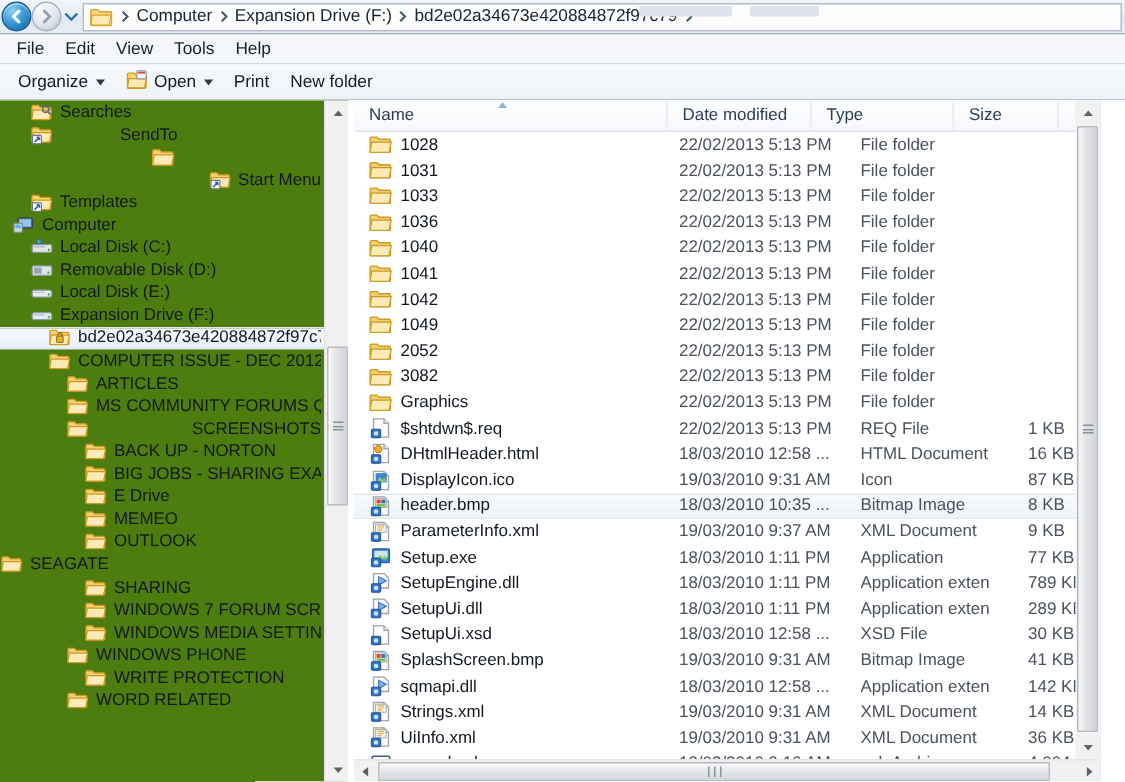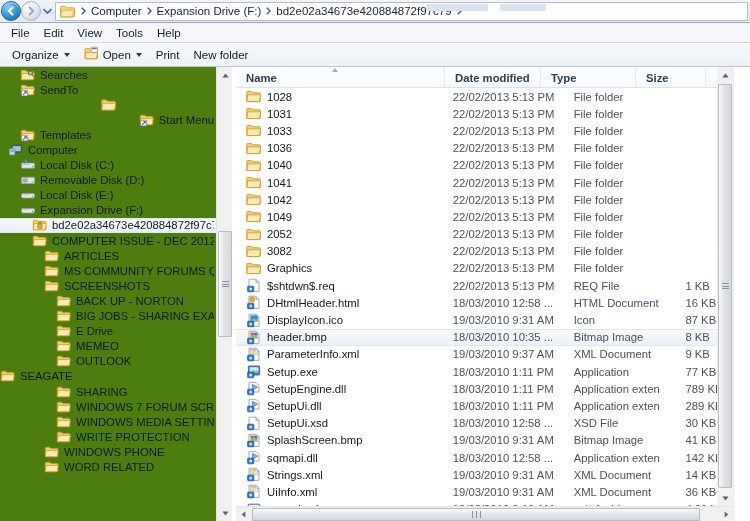--- a/index.html
+++ b/index.html
@@ -141,21 +141,21 @@
   .splitter { width: 4px; height: 454px; background: #fff; }
 
   
   .filepane {
     position: relative; flex: 1; height: 454px; background: #fff; overflow: hidden;
   }
   .colhead {
     position: absolute; left: 0; top: 0; height: 21px; width: 514px;
     background: linear-gradient(to bottom, #fefeff 0%, #f6f8fb 100%);
     border-bottom: 1px solid #dde3ea;
-    display: flex; align-items: flex-start; font-weight: bold;
+    display: flex; align-items: center;
   }
   .col {
     height: 21px; display: flex; align-items: center;
     font-size: 11.3px; color: #2a3f54;
     border-right: 1px solid #e6eaf0;
     padding-left: 10px; cursor: default; white-space: nowrap;
   }
   .col-name { width: 209px; }
   .col-date { width: 96px; }
   .col-type { width: 95px; }
@@ -312,21 +312,21 @@
       <div class="navlist" id="nav-list">
           <div class="navrow" style="padding-left: 20px;">
             <svg class="nico" viewBox="0 0 16 15">
               <path d="M0.8 3.2 A0.8 0.8 0 0 1 1.6 2.4 H5.4 L6.7 3.8 H13.5 A0.8 0.8 0 0 1 14.3 4.6 V11.8 A0.8 0.8 0 0 1 13.5 12.6 H1.6 A0.8 0.8 0 0 1 0.8 11.8 Z" fill="#f7ce73" stroke="#cc9a22" stroke-width="0.9"></path>
               <path d="M1.8 5.8 H14.8 L13.4 12.5 H0.8 Z" fill="#fdeab6" stroke="#cc9a22" stroke-width="0.8"></path>
               <circle cx="10.6" cy="5.2" r="2.2" fill="none" stroke="#5f6a77" stroke-width="1.1"></circle>
               <path d="M12.2 6.9 L14 8.8" stroke="#5f6a77" stroke-width="1.3"></path>
             </svg>
             <span class="nlabel">Searches</span>
           </div>
-          <div class="navrow" style="padding-left: 20px;">
+          <div class="navrow" style="padding-left: 20px; gap: 40px;">
             <svg class="nico" viewBox="0 0 16 15">
               <path d="M0.8 3.2 A0.8 0.8 0 0 1 1.6 2.4 H5.4 L6.7 3.8 H13.5 A0.8 0.8 0 0 1 14.3 4.6 V11.8 A0.8 0.8 0 0 1 13.5 12.6 H1.6 A0.8 0.8 0 0 1 0.8 11.8 Z" fill="#f7ce73" stroke="#cc9a22" stroke-width="0.9"></path>
               <path d="M1.8 5.8 H14.8 L13.4 12.5 H0.8 Z" fill="#fdeab6" stroke="#cc9a22" stroke-width="0.8"></path>
               <rect x="1.2" y="7.8" width="6.4" height="6" rx="0.7" fill="#ffffff" stroke="#6d7683" stroke-width="0.8"></rect>
               <path d="M2.6 12.6 L6.2 9.2 M6.2 9.2 H4.1 M6.2 9.2 V11.3" stroke="#2f66b5" stroke-width="1.1" fill="none"></path>
             </svg>
             <span class="nlabel">SendTo</span>
           </div>
           <div class="navrow" style="padding-left: 8px; flex-direction: column;">
             <svg class="nico" viewBox="0 0 16 15">
@@ -418,103 +418,103 @@
             </svg>
             <span class="nlabel">ARTICLES</span>
           </div>
           <div class="navrow" style="padding-left: 44px;">
             <svg class="nico" viewBox="0 0 16 15">
               <path d="M0.8 3.2 A0.8 0.8 0 0 1 1.6 2.4 H5.4 L6.7 3.8 H13.5 A0.8 0.8 0 0 1 14.3 4.6 V11.8 A0.8 0.8 0 0 1 13.5 12.6 H1.6 A0.8 0.8 0 0 1 0.8 11.8 Z" fill="#f7ce73" stroke="#cc9a22" stroke-width="0.9"></path>
               <path d="M1.8 5.8 H14.8 L13.4 12.5 H0.8 Z" fill="#fdeab6" stroke="#cc9a22" stroke-width="0.8"></path>
             </svg>
             <span class="nlabel">MS COMMUNITY FORUMS QUESTIONS</span>
           </div>
+          <div class="navrow" style="padding-left: 44px; justify-content: space-between;">
+            <svg class="nico" viewBox="0 0 16 15">
+              <path d="M0.8 3.2 A0.8 0.8 0 0 1 1.6 2.4 H5.4 L6.7 3.8 H13.5 A0.8 0.8 0 0 1 14.3 4.6 V11.8 A0.8 0.8 0 0 1 13.5 12.6 H1.6 A0.8 0.8 0 0 1 0.8 11.8 Z" fill="#f7ce73" stroke="#cc9a22" stroke-width="0.9"></path>
+              <path d="M1.8 5.8 H14.8 L13.4 12.5 H0.8 Z" fill="#fdeab6" stroke="#cc9a22" stroke-width="0.8"></path>
+            </svg>
+            <span class="nlabel">SCREENSHOTS</span>
+          </div>
+          <div class="navrow" style="padding-left: 56px;">
+            <svg class="nico" viewBox="0 0 16 15">
+              <path d="M0.8 3.2 A0.8 0.8 0 0 1 1.6 2.4 H5.4 L6.7 3.8 H13.5 A0.8 0.8 0 0 1 14.3 4.6 V11.8 A0.8 0.8 0 0 1 13.5 12.6 H1.6 A0.8 0.8 0 0 1 0.8 11.8 Z" fill="#f7ce73" stroke="#cc9a22" stroke-width="0.9"></path>
+              <path d="M1.8 5.8 H14.8 L13.4 12.5 H0.8 Z" fill="#fdeab6" stroke="#cc9a22" stroke-width="0.8"></path>
+            </svg>
+            <span class="nlabel">BACK UP - NORTON</span>
+          </div>
+          <div class="navrow" style="padding-left: 56px;">
+            <svg class="nico" viewBox="0 0 16 15">
+              <path d="M0.8 3.2 A0.8 0.8 0 0 1 1.6 2.4 H5.4 L6.7 3.8 H13.5 A0.8 0.8 0 0 1 14.3 4.6 V11.8 A0.8 0.8 0 0 1 13.5 12.6 H1.6 A0.8 0.8 0 0 1 0.8 11.8 Z" fill="#f7ce73" stroke="#cc9a22" stroke-width="0.9"></path>
+              <path d="M1.8 5.8 H14.8 L13.4 12.5 H0.8 Z" fill="#fdeab6" stroke="#cc9a22" stroke-width="0.8"></path>
+            </svg>
+            <span class="nlabel">BIG JOBS - SHARING EXAMPLE - SKYDRIVE</span>
+          </div>
+          <div class="navrow" style="padding-left: 56px;">
+            <svg class="nico" viewBox="0 0 16 15">
+              <path d="M0.8 3.2 A0.8 0.8 0 0 1 1.6 2.4 H5.4 L6.7 3.8 H13.5 A0.8 0.8 0 0 1 14.3 4.6 V11.8 A0.8 0.8 0 0 1 13.5 12.6 H1.6 A0.8 0.8 0 0 1 0.8 11.8 Z" fill="#f7ce73" stroke="#cc9a22" stroke-width="0.9"></path>
+              <path d="M1.8 5.8 H14.8 L13.4 12.5 H0.8 Z" fill="#fdeab6" stroke="#cc9a22" stroke-width="0.8"></path>
+            </svg>
+            <span class="nlabel">E Drive</span>
+          </div>
+          <div class="navrow" style="padding-left: 56px;">
+            <svg class="nico" viewBox="0 0 16 15">
+              <path d="M0.8 3.2 A0.8 0.8 0 0 1 1.6 2.4 H5.4 L6.7 3.8 H13.5 A0.8 0.8 0 0 1 14.3 4.6 V11.8 A0.8 0.8 0 0 1 13.5 12.6 H1.6 A0.8 0.8 0 0 1 0.8 11.8 Z" fill="#f7ce73" stroke="#cc9a22" stroke-width="0.9"></path>
+              <path d="M1.8 5.8 H14.8 L13.4 12.5 H0.8 Z" fill="#fdeab6" stroke="#cc9a22" stroke-width="0.8"></path>
+            </svg>
+            <span class="nlabel">MEMEO</span>
+          </div>
+          <div class="navrow" style="padding-left: 56px;">
+            <svg class="nico" viewBox="0 0 16 15">
+              <path d="M0.8 3.2 A0.8 0.8 0 0 1 1.6 2.4 H5.4 L6.7 3.8 H13.5 A0.8 0.8 0 0 1 14.3 4.6 V11.8 A0.8 0.8 0 0 1 13.5 12.6 H1.6 A0.8 0.8 0 0 1 0.8 11.8 Z" fill="#f7ce73" stroke="#cc9a22" stroke-width="0.9"></path>
+              <path d="M1.8 5.8 H14.8 L13.4 12.5 H0.8 Z" fill="#fdeab6" stroke="#cc9a22" stroke-width="0.8"></path>
+            </svg>
+            <span class="nlabel">OUTLOOK</span>
+          </div>
+          <div class="navrow" style="">
+            <svg class="nico" viewBox="0 0 16 15">
+              <path d="M0.8 3.2 A0.8 0.8 0 0 1 1.6 2.4 H5.4 L6.7 3.8 H13.5 A0.8 0.8 0 0 1 14.3 4.6 V11.8 A0.8 0.8 0 0 1 13.5 12.6 H1.6 A0.8 0.8 0 0 1 0.8 11.8 Z" fill="#f7ce73" stroke="#cc9a22" stroke-width="0.9"></path>
+              <path d="M1.8 5.8 H14.8 L13.4 12.5 H0.8 Z" fill="#fdeab6" stroke="#cc9a22" stroke-width="0.8"></path>
+            </svg>
+            <span class="nlabel">SEAGATE</span>
+          </div>
+          <div class="navrow" style="padding-left: 56px;">
+            <svg class="nico" viewBox="0 0 16 15">
+              <path d="M0.8 3.2 A0.8 0.8 0 0 1 1.6 2.4 H5.4 L6.7 3.8 H13.5 A0.8 0.8 0 0 1 14.3 4.6 V11.8 A0.8 0.8 0 0 1 13.5 12.6 H1.6 A0.8 0.8 0 0 1 0.8 11.8 Z" fill="#f7ce73" stroke="#cc9a22" stroke-width="0.9"></path>
+              <path d="M1.8 5.8 H14.8 L13.4 12.5 H0.8 Z" fill="#fdeab6" stroke="#cc9a22" stroke-width="0.8"></path>
+            </svg>
+            <span class="nlabel">SHARING</span>
+          </div>
+          <div class="navrow" style="padding-left: 56px;">
+            <svg class="nico" viewBox="0 0 16 15">
+              <path d="M0.8 3.2 A0.8 0.8 0 0 1 1.6 2.4 H5.4 L6.7 3.8 H13.5 A0.8 0.8 0 0 1 14.3 4.6 V11.8 A0.8 0.8 0 0 1 13.5 12.6 H1.6 A0.8 0.8 0 0 1 0.8 11.8 Z" fill="#f7ce73" stroke="#cc9a22" stroke-width="0.9"></path>
+              <path d="M1.8 5.8 H14.8 L13.4 12.5 H0.8 Z" fill="#fdeab6" stroke="#cc9a22" stroke-width="0.8"></path>
+            </svg>
+            <span class="nlabel">WINDOWS 7 FORUM SCREENS</span>
+          </div>
+          <div class="navrow" style="padding-left: 56px;">
+            <svg class="nico" viewBox="0 0 16 15">
+              <path d="M0.8 3.2 A0.8 0.8 0 0 1 1.6 2.4 H5.4 L6.7 3.8 H13.5 A0.8 0.8 0 0 1 14.3 4.6 V11.8 A0.8 0.8 0 0 1 13.5 12.6 H1.6 A0.8 0.8 0 0 1 0.8 11.8 Z" fill="#f7ce73" stroke="#cc9a22" stroke-width="0.9"></path>
+              <path d="M1.8 5.8 H14.8 L13.4 12.5 H0.8 Z" fill="#fdeab6" stroke="#cc9a22" stroke-width="0.8"></path>
+            </svg>
+            <span class="nlabel">WINDOWS MEDIA SETTING - SKYDRIVE</span>
+          </div>
           <div class="navrow" style="padding-left: 44px;">
             <svg class="nico" viewBox="0 0 16 15">
               <path d="M0.8 3.2 A0.8 0.8 0 0 1 1.6 2.4 H5.4 L6.7 3.8 H13.5 A0.8 0.8 0 0 1 14.3 4.6 V11.8 A0.8 0.8 0 0 1 13.5 12.6 H1.6 A0.8 0.8 0 0 1 0.8 11.8 Z" fill="#f7ce73" stroke="#cc9a22" stroke-width="0.9"></path>
               <path d="M1.8 5.8 H14.8 L13.4 12.5 H0.8 Z" fill="#fdeab6" stroke="#cc9a22" stroke-width="0.8"></path>
             </svg>
-            <span class="nlabel">SCREENSHOTS</span>
+            <span class="nlabel">WINDOWS PHONE</span>
           </div>
           <div class="navrow" style="padding-left: 56px;">
             <svg class="nico" viewBox="0 0 16 15">
               <path d="M0.8 3.2 A0.8 0.8 0 0 1 1.6 2.4 H5.4 L6.7 3.8 H13.5 A0.8 0.8 0 0 1 14.3 4.6 V11.8 A0.8 0.8 0 0 1 13.5 12.6 H1.6 A0.8 0.8 0 0 1 0.8 11.8 Z" fill="#f7ce73" stroke="#cc9a22" stroke-width="0.9"></path>
               <path d="M1.8 5.8 H14.8 L13.4 12.5 H0.8 Z" fill="#fdeab6" stroke="#cc9a22" stroke-width="0.8"></path>
             </svg>
-            <span class="nlabel">BACK UP - NORTON</span>
-          </div>
-          <div class="navrow" style="padding-left: 56px;">
-            <svg class="nico" viewBox="0 0 16 15">
-              <path d="M0.8 3.2 A0.8 0.8 0 0 1 1.6 2.4 H5.4 L6.7 3.8 H13.5 A0.8 0.8 0 0 1 14.3 4.6 V11.8 A0.8 0.8 0 0 1 13.5 12.6 H1.6 A0.8 0.8 0 0 1 0.8 11.8 Z" fill="#f7ce73" stroke="#cc9a22" stroke-width="0.9"></path>
-              <path d="M1.8 5.8 H14.8 L13.4 12.5 H0.8 Z" fill="#fdeab6" stroke="#cc9a22" stroke-width="0.8"></path>
-            </svg>
-            <span class="nlabel">BIG JOBS - SHARING EXAMPLE - SKYDRIVE</span>
-          </div>
-          <div class="navrow" style="padding-left: 56px;">
-            <svg class="nico" viewBox="0 0 16 15">
-              <path d="M0.8 3.2 A0.8 0.8 0 0 1 1.6 2.4 H5.4 L6.7 3.8 H13.5 A0.8 0.8 0 0 1 14.3 4.6 V11.8 A0.8 0.8 0 0 1 13.5 12.6 H1.6 A0.8 0.8 0 0 1 0.8 11.8 Z" fill="#f7ce73" stroke="#cc9a22" stroke-width="0.9"></path>
-              <path d="M1.8 5.8 H14.8 L13.4 12.5 H0.8 Z" fill="#fdeab6" stroke="#cc9a22" stroke-width="0.8"></path>
-            </svg>
-            <span class="nlabel">E Drive</span>
-          </div>
-          <div class="navrow" style="padding-left: 56px;">
-            <svg class="nico" viewBox="0 0 16 15">
-              <path d="M0.8 3.2 A0.8 0.8 0 0 1 1.6 2.4 H5.4 L6.7 3.8 H13.5 A0.8 0.8 0 0 1 14.3 4.6 V11.8 A0.8 0.8 0 0 1 13.5 12.6 H1.6 A0.8 0.8 0 0 1 0.8 11.8 Z" fill="#f7ce73" stroke="#cc9a22" stroke-width="0.9"></path>
-              <path d="M1.8 5.8 H14.8 L13.4 12.5 H0.8 Z" fill="#fdeab6" stroke="#cc9a22" stroke-width="0.8"></path>
-            </svg>
-            <span class="nlabel">MEMEO</span>
-          </div>
-          <div class="navrow" style="padding-left: 56px;">
-            <svg class="nico" viewBox="0 0 16 15">
-              <path d="M0.8 3.2 A0.8 0.8 0 0 1 1.6 2.4 H5.4 L6.7 3.8 H13.5 A0.8 0.8 0 0 1 14.3 4.6 V11.8 A0.8 0.8 0 0 1 13.5 12.6 H1.6 A0.8 0.8 0 0 1 0.8 11.8 Z" fill="#f7ce73" stroke="#cc9a22" stroke-width="0.9"></path>
-              <path d="M1.8 5.8 H14.8 L13.4 12.5 H0.8 Z" fill="#fdeab6" stroke="#cc9a22" stroke-width="0.8"></path>
-            </svg>
-            <span class="nlabel">OUTLOOK</span>
-          </div>
-          <div class="navrow" style="">
-            <svg class="nico" viewBox="0 0 16 15">
-              <path d="M0.8 3.2 A0.8 0.8 0 0 1 1.6 2.4 H5.4 L6.7 3.8 H13.5 A0.8 0.8 0 0 1 14.3 4.6 V11.8 A0.8 0.8 0 0 1 13.5 12.6 H1.6 A0.8 0.8 0 0 1 0.8 11.8 Z" fill="#f7ce73" stroke="#cc9a22" stroke-width="0.9"></path>
-              <path d="M1.8 5.8 H14.8 L13.4 12.5 H0.8 Z" fill="#fdeab6" stroke="#cc9a22" stroke-width="0.8"></path>
-            </svg>
-            <span class="nlabel">SEAGATE</span>
-          </div>
-          <div class="navrow" style="padding-left: 56px;">
-            <svg class="nico" viewBox="0 0 16 15">
-              <path d="M0.8 3.2 A0.8 0.8 0 0 1 1.6 2.4 H5.4 L6.7 3.8 H13.5 A0.8 0.8 0 0 1 14.3 4.6 V11.8 A0.8 0.8 0 0 1 13.5 12.6 H1.6 A0.8 0.8 0 0 1 0.8 11.8 Z" fill="#f7ce73" stroke="#cc9a22" stroke-width="0.9"></path>
-              <path d="M1.8 5.8 H14.8 L13.4 12.5 H0.8 Z" fill="#fdeab6" stroke="#cc9a22" stroke-width="0.8"></path>
-            </svg>
-            <span class="nlabel">SHARING</span>
-          </div>
-          <div class="navrow" style="padding-left: 56px;">
-            <svg class="nico" viewBox="0 0 16 15">
-              <path d="M0.8 3.2 A0.8 0.8 0 0 1 1.6 2.4 H5.4 L6.7 3.8 H13.5 A0.8 0.8 0 0 1 14.3 4.6 V11.8 A0.8 0.8 0 0 1 13.5 12.6 H1.6 A0.8 0.8 0 0 1 0.8 11.8 Z" fill="#f7ce73" stroke="#cc9a22" stroke-width="0.9"></path>
-              <path d="M1.8 5.8 H14.8 L13.4 12.5 H0.8 Z" fill="#fdeab6" stroke="#cc9a22" stroke-width="0.8"></path>
-            </svg>
-            <span class="nlabel">WINDOWS 7 FORUM SCREENS</span>
-          </div>
-          <div class="navrow" style="padding-left: 56px;">
-            <svg class="nico" viewBox="0 0 16 15">
-              <path d="M0.8 3.2 A0.8 0.8 0 0 1 1.6 2.4 H5.4 L6.7 3.8 H13.5 A0.8 0.8 0 0 1 14.3 4.6 V11.8 A0.8 0.8 0 0 1 13.5 12.6 H1.6 A0.8 0.8 0 0 1 0.8 11.8 Z" fill="#f7ce73" stroke="#cc9a22" stroke-width="0.9"></path>
-              <path d="M1.8 5.8 H14.8 L13.4 12.5 H0.8 Z" fill="#fdeab6" stroke="#cc9a22" stroke-width="0.8"></path>
-            </svg>
-            <span class="nlabel">WINDOWS MEDIA SETTING - SKYDRIVE</span>
-          </div>
-          <div class="navrow" style="padding-left: 56px;">
-            <svg class="nico" viewBox="0 0 16 15">
-              <path d="M0.8 3.2 A0.8 0.8 0 0 1 1.6 2.4 H5.4 L6.7 3.8 H13.5 A0.8 0.8 0 0 1 14.3 4.6 V11.8 A0.8 0.8 0 0 1 13.5 12.6 H1.6 A0.8 0.8 0 0 1 0.8 11.8 Z" fill="#f7ce73" stroke="#cc9a22" stroke-width="0.9"></path>
-              <path d="M1.8 5.8 H14.8 L13.4 12.5 H0.8 Z" fill="#fdeab6" stroke="#cc9a22" stroke-width="0.8"></path>
-            </svg>
             <span class="nlabel">WRITE PROTECTION</span>
-          </div>
-          <div class="navrow" style="padding-left: 44px;">
-            <svg class="nico" viewBox="0 0 16 15">
-              <path d="M0.8 3.2 A0.8 0.8 0 0 1 1.6 2.4 H5.4 L6.7 3.8 H13.5 A0.8 0.8 0 0 1 14.3 4.6 V11.8 A0.8 0.8 0 0 1 13.5 12.6 H1.6 A0.8 0.8 0 0 1 0.8 11.8 Z" fill="#f7ce73" stroke="#cc9a22" stroke-width="0.9"></path>
-              <path d="M1.8 5.8 H14.8 L13.4 12.5 H0.8 Z" fill="#fdeab6" stroke="#cc9a22" stroke-width="0.8"></path>
-            </svg>
-            <span class="nlabel">WINDOWS PHONE</span>
           </div>
           <div class="navrow" style="padding-left: 44px;">
             <svg class="nico" viewBox="0 0 16 15">
               <path d="M0.8 3.2 A0.8 0.8 0 0 1 1.6 2.4 H5.4 L6.7 3.8 H13.5 A0.8 0.8 0 0 1 14.3 4.6 V11.8 A0.8 0.8 0 0 1 13.5 12.6 H1.6 A0.8 0.8 0 0 1 0.8 11.8 Z" fill="#f7ce73" stroke="#cc9a22" stroke-width="0.9"></path>
               <path d="M1.8 5.8 H14.8 L13.4 12.5 H0.8 Z" fill="#fdeab6" stroke="#cc9a22" stroke-width="0.8"></path>
             </svg>
             <span class="nlabel">WORD RELATED</span>
           </div>
         </div>
 

